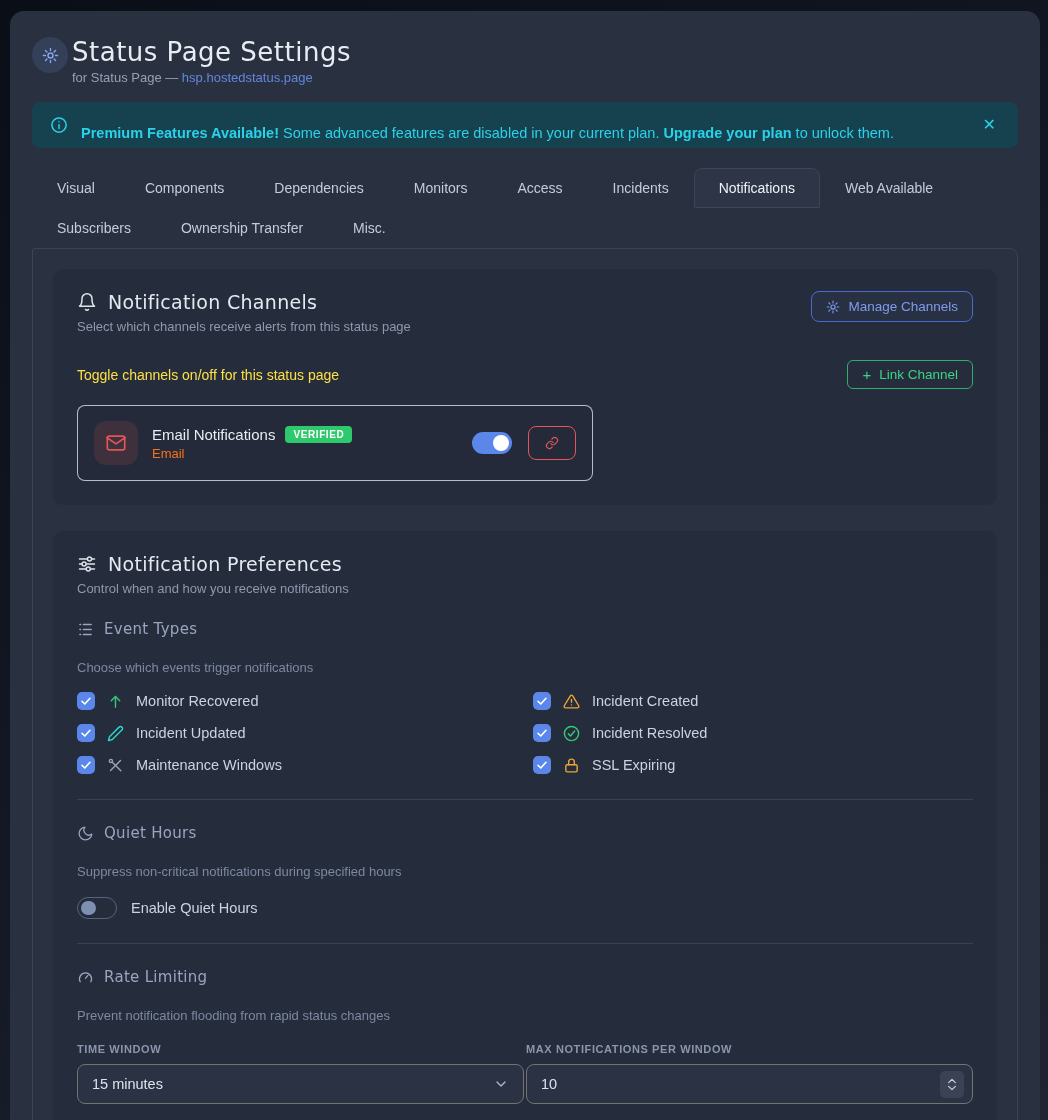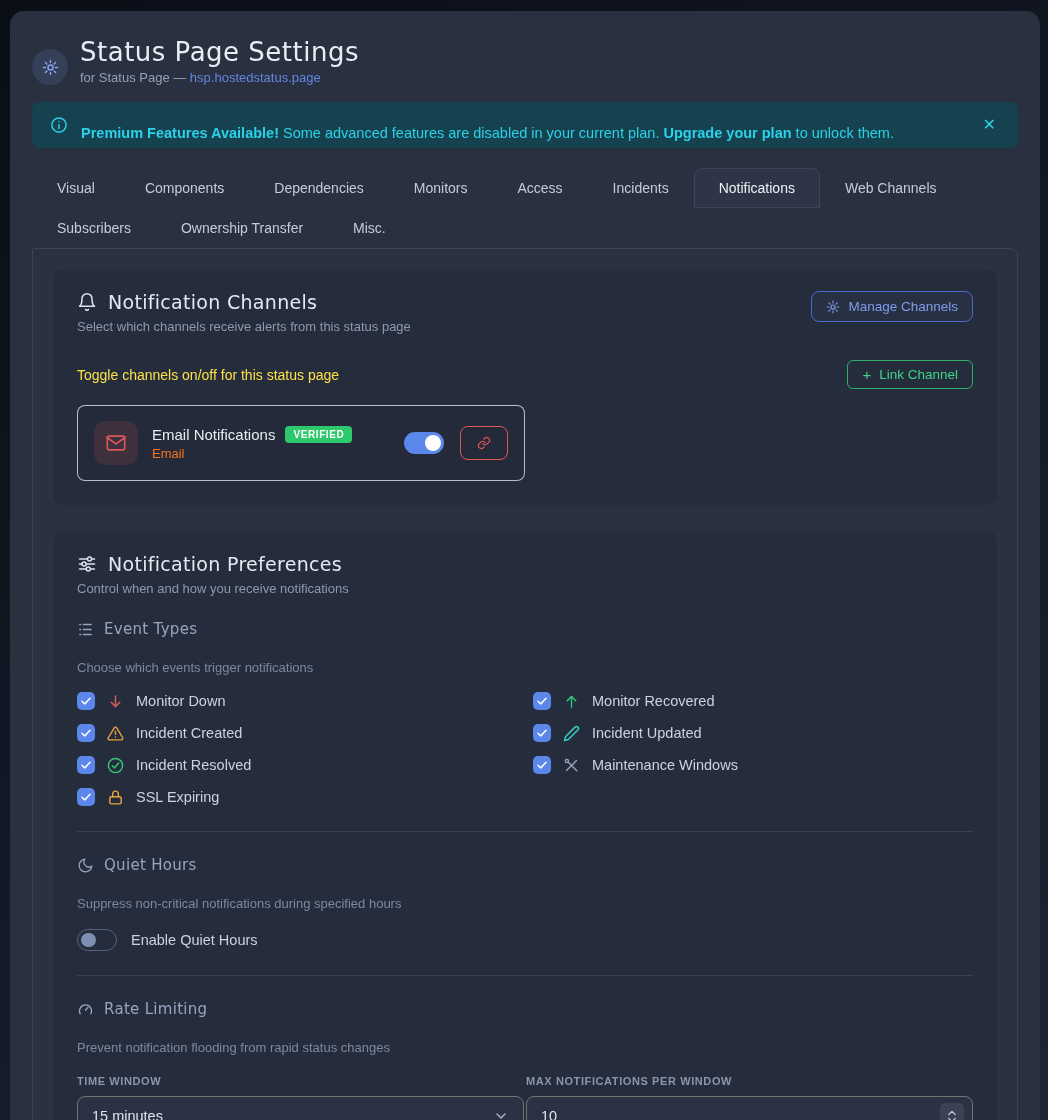--- a/index.html
+++ b/index.html
@@ -7,21 +7,21 @@
   body {
     font-family:"Liberation Sans", sans-serif;
     background:linear-gradient(150deg,#0a0e17 0%,#121723 45%,#1e2431 100%);
     color:#cbd3e0;
   }
   .container {
     position:absolute; top:11px; left:10px; right:8px; height:1300px;
     background:#29303f; border-radius:14px; padding:26px 22px 0 22px;
   }
   
-  .header { display:flex; align-items:flex-end; gap:12px; padding-left:0; }
+  .header { display:flex; align-items:flex-start; gap:4px; padding-left:0; }
   .gear-badge {
     width:36px; height:36px; border-radius:50%; background:rgba(111,141,222,0.16);
     display:flex; align-items:center; justify-content:center; color:#87a6ee; flex:0 0 auto;
   }
   h1 { font-family:"DejaVu Sans", sans-serif; font-size:26px; font-weight:400; letter-spacing:0.5px; color:#e9ecf3; }
   .subtitle { font-size:13px; color:#95a0b6; margin-top:3px; }
   .subtitle a { color:#6386e0; text-decoration:none; }
   
   .banner {
     margin-top:17px; height:46px; background:#16424f; border-radius:8px;
@@ -55,21 +55,21 @@
     font-family:"Liberation Sans", sans-serif;
   }
   .btn-green {
     background:transparent; border:1px solid #2fae6e; color:#3ed488; border-radius:6px; padding:6px 14px;
   }
   .btn-green .plus { font-size:15px; line-height:1; }
   .row-between { display:flex; justify-content:space-between; align-items:center; margin-top:26px; }
   .hint { font-size:14px; color:#fde047; }
   
   .channel-card {
-    margin-top:16px; width:448px; border:1px solid rgba(220,227,238,0.8); border-radius:8px;
+    margin-top:16px; width:516px; border:1px solid rgba(220,227,238,0.8); border-radius:8px;
     background:#242a39; padding:15px 16px; display:flex; align-items:center; gap:14px;
   }
   .channel-icon {
     width:44px; height:44px; border-radius:12px; background:rgba(224,87,87,0.14);
     display:flex; align-items:center; justify-content:center; color:#e05757; flex:0 0 auto;
   }
   .channel-info { flex:1; }
   .channel-name-row { display:flex; align-items:center; gap:10px; }
   .channel-name { font-size:15px; color:#e8ecf2; }
   .badge {
@@ -157,21 +157,21 @@
 
   <div class="tabs" id="tabs">
       <div class="tabs-row">
         <div class="tab">Visual</div>
         <div class="tab">Components</div>
         <div class="tab">Dependencies</div>
         <div class="tab">Monitors</div>
         <div class="tab">Access</div>
         <div class="tab">Incidents</div>
         <div class="tab active">Notifications</div>
-        <div class="tab">Web Channels</div>
+        <div class="tab">Web Available</div>
       </div>
       <div class="tabs-row">
         <div class="tab">Subscribers</div>
         <div class="tab">Ownership Transfer</div>
         <div class="tab">Misc.</div>
       </div>
     </div>
 
   <div class="panel">
 
@@ -267,34 +267,20 @@
       </div>
       <p class="section-sub">Choose which events trigger notifications</p>
 
       <div class="events-grid" id="events-grid">
           <div class="event-row">
             <span class="checkbox checked">
               <svg width="12" height="12" viewBox="0 0 24 24" fill="none" stroke="#ffffff" stroke-width="3.2" stroke-linecap="round" stroke-linejoin="round">
                 <polyline points="4 12.5 9.5 18 20 6.5"></polyline>
               </svg>
             </span>
-            <span class="event-icon" style="color: rgb(226, 92, 92);">
-              <svg width="17" height="17" viewBox="0 0 24 24" fill="none" stroke="currentColor" stroke-width="2" stroke-linecap="round" stroke-linejoin="round">
-                <line x1="12" y1="4" x2="12" y2="19"></line>
-                <polyline points="6 13 12 19 18 13"></polyline>
-              </svg>
-            </span>
-            <span class="event-label">Monitor Down</span>
-          </div>
-          <div class="event-row">
-            <span class="checkbox checked">
-              <svg width="12" height="12" viewBox="0 0 24 24" fill="none" stroke="#ffffff" stroke-width="3.2" stroke-linecap="round" stroke-linejoin="round">
-                <polyline points="4 12.5 9.5 18 20 6.5"></polyline>
-              </svg>
-            </span>
             <span class="event-icon" style="color: rgb(52, 200, 120);">
               <svg width="17" height="17" viewBox="0 0 24 24" fill="none" stroke="currentColor" stroke-width="2" stroke-linecap="round" stroke-linejoin="round">
                 <line x1="12" y1="20" x2="12" y2="5"></line>
                 <polyline points="6 11 12 5 18 11"></polyline>
               </svg>
             </span>
             <span class="event-label">Monitor Recovered</span>
           </div>
           <div class="event-row">
             <span class="checkbox checked">

